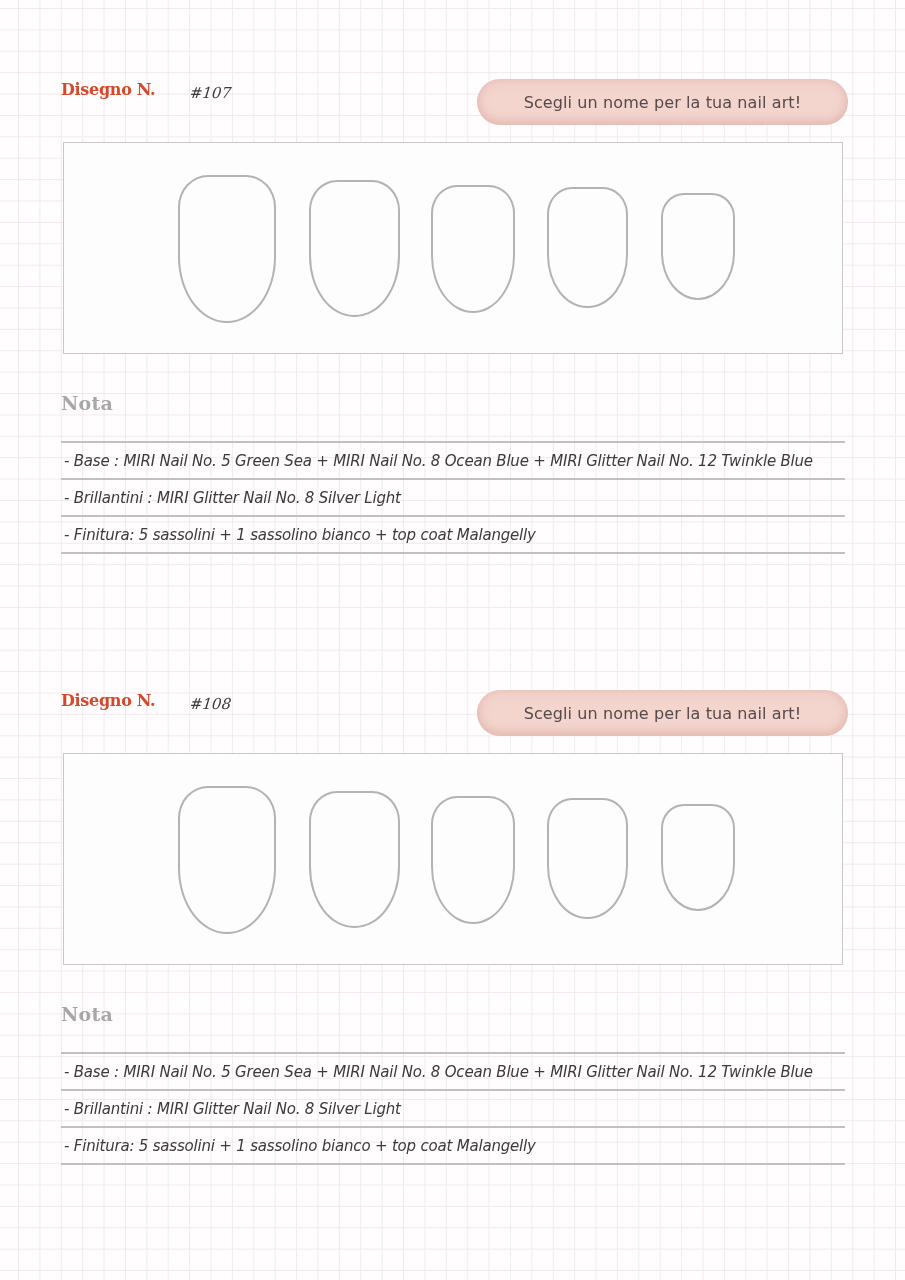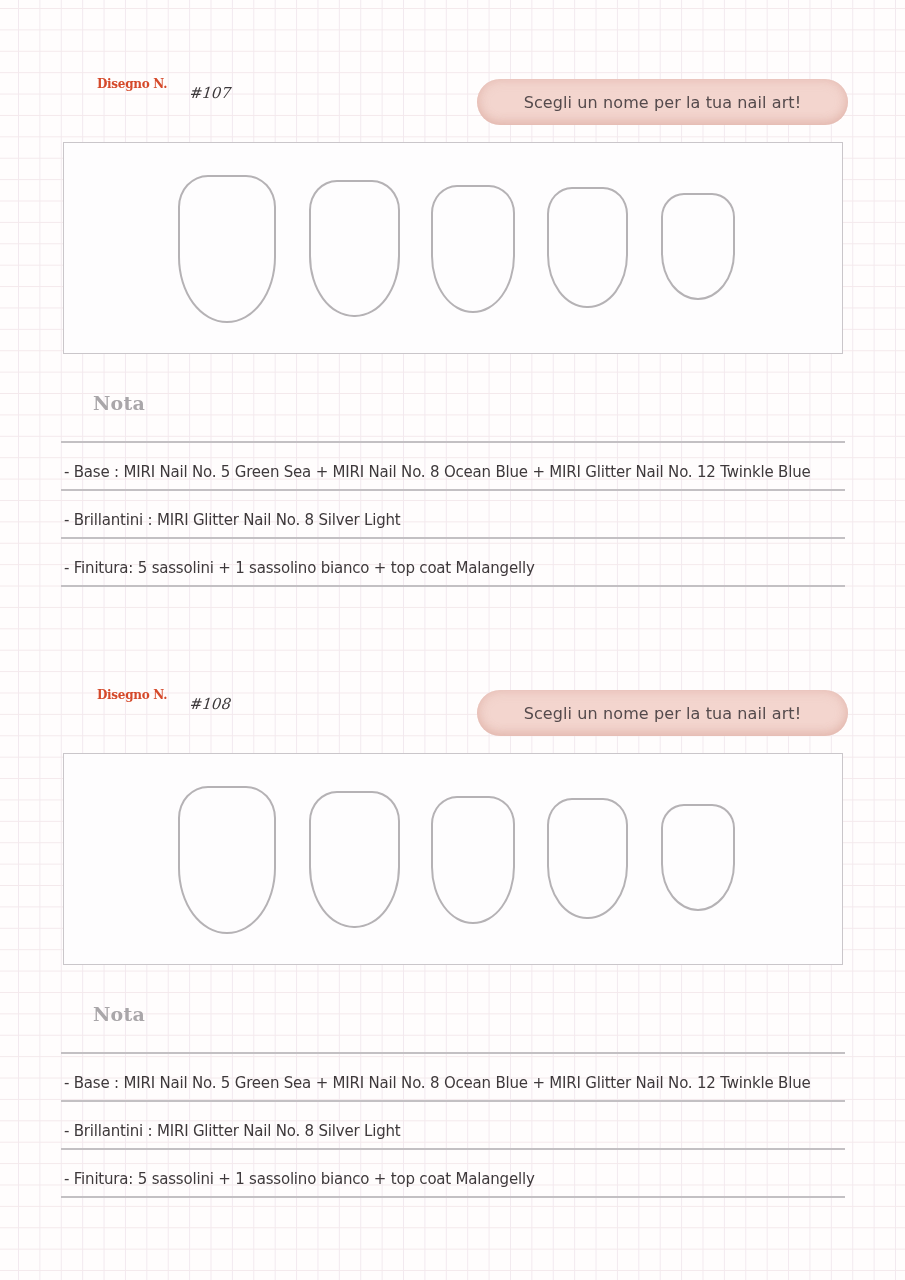--- a/index.html
+++ b/index.html
@@ -15,24 +15,24 @@
       linear-gradient(to right, #f2e9ef 1px, transparent 1px);
     background-size:21.4px 21.4px;
     background-position:18px 8px;
     font-family:"DejaVu Sans", sans-serif;
   }
   .design-section { position:absolute; left:0; width:905px; height:611px; }
   .section-1 { top:0; }
   .section-2 { top:611px; }
 
   .title {
-    position:absolute; left:61px; top:72px;
+    position:absolute; left:61px; top:78px;
     font-family:"DejaVu Serif", serif;
-    font-weight:800; font-size:12px; line-height:24px;
-    color:#d5492a; letter-spacing:-0.3px;padding-left:36px;
+    font-weight:800; font-size:16px; line-height:24px;
+    color:#d5492a; letter-spacing:-0.3px;
   }
   .number {
     position:absolute; left:190px; top:84px;
     font-family:"DejaVu Serif", serif;
     font-style:italic; font-size:15px;
     color:#3d393b; transform:skewX(-6deg);
   }
   .pill {
     position:absolute; left:477px; top:79px;
     width:371px; height:46px; border-radius:23px;
@@ -58,35 +58,36 @@
             border-radius:26px 26px 42px 42px / 28px 28px 57px 57px; }
   .nail-4 { left:483px; top:44px; width:81px; height:121px;
             border-radius:25px 25px 40px 40px / 27px 27px 53px 53px; }
   .nail-5 { left:597px; top:50px; width:74px; height:107px;
             border-radius:23px 23px 37px 37px / 24px 24px 47px 47px; }
 
   .nota {
     position:absolute; left:61px; top:392px;
     font-family:"DejaVu Serif", serif;
     font-weight:800; font-size:19px;
-    color:#a9a6a9; letter-spacing:0.2px;padding-left:32px;
+    color:#a9a6a9; letter-spacing:0.2px;
   }
   .notes {
     position:absolute; left:61px; top:441px;
     width:784px;
     border-top:2px solid #c3c0c3;
   }
   .note-row {
-    height:48px;
+    height:37px;
     border-bottom:2px solid #c3c0c3;
     display:flex; align-items:flex-end;
     padding:0 2px 8px 3px;
     font-size:15px; color:#3e393b;
     letter-spacing:-0.2px;
     white-space:nowrap;
+    font-style:italic;
   }
 </style>
 </head>
 <body>
 
 <div class="page">
 
   <section class="design-section section-1">
     <h2 class="title">Disegno N.</h2>
     <span class="number">#107</span>

